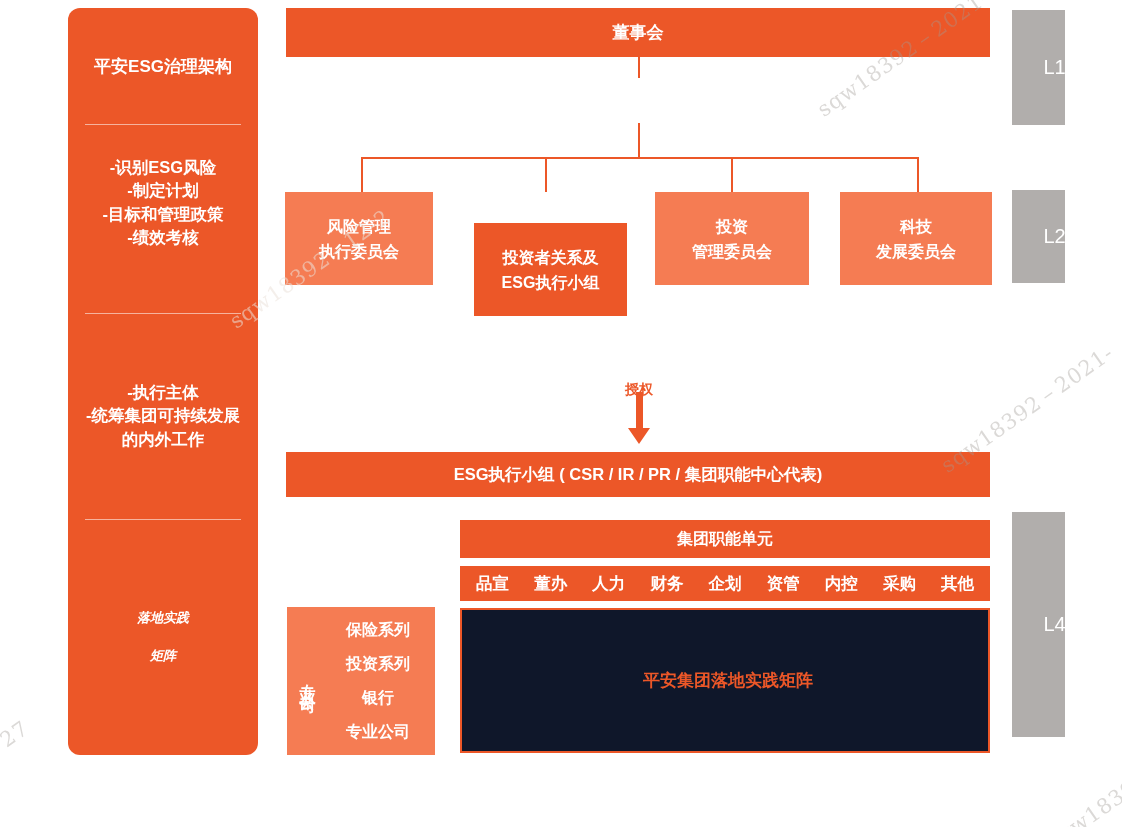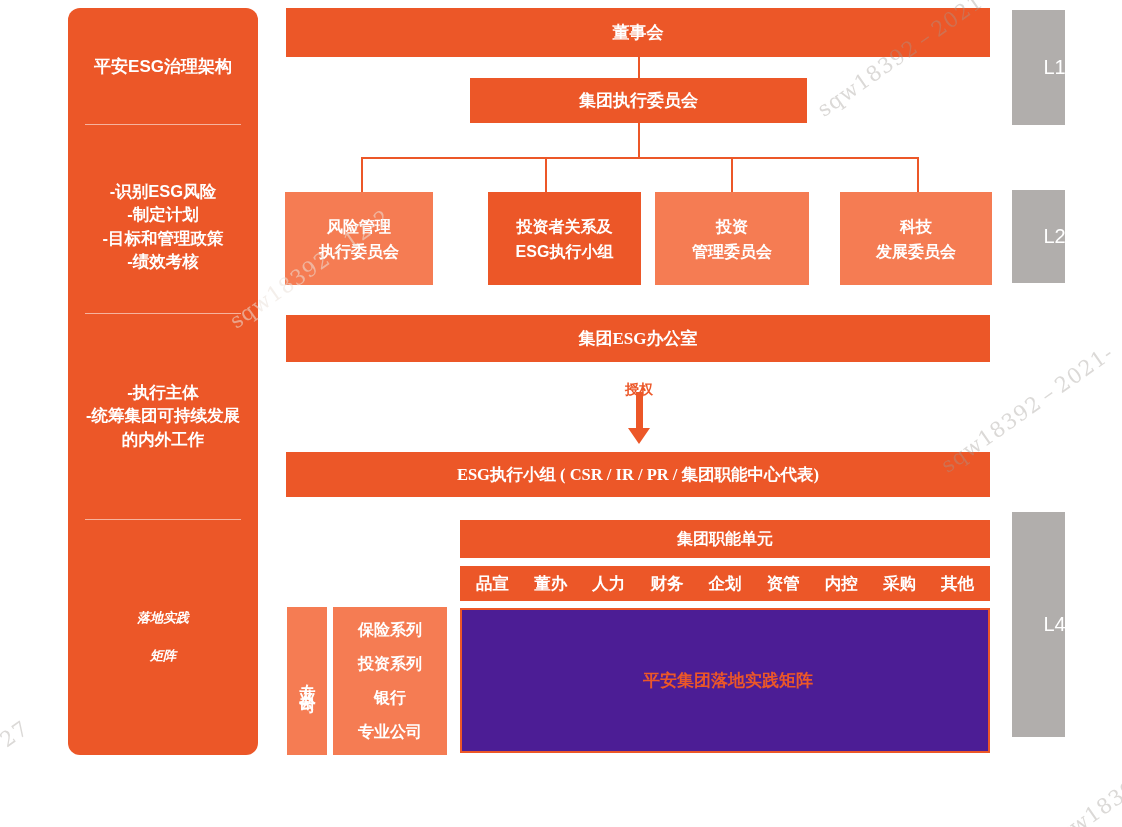--- a/index.html
+++ b/index.html
@@ -26,38 +26,37 @@
     border-radius: 12px;
     color: #ffffff;
   }
   .sb-section {
     position: absolute; left: 0; width: 100%;
     display: flex; flex-direction: column;
     align-items: center; justify-content: center;
     text-align: center; font-weight: bold;
   }
   .sb-1 { top: 0;     height: 116px; font-size: 17px; }
-  .sb-2 { top: 124px; height: 189px; font-size: 16.5px; line-height: 23.5px; }
+  .sb-2 { top: 100px; height: 189px; font-size: 16.5px; line-height: 23.5px; }
   .sb-3 { top: 305px; height: 206px; font-size: 16.5px; line-height: 23.5px; }
   .sb-4 { top: 511px; height: 236px; font-size: 13px;   line-height: 38px; font-style: italic; }
   .sb-divider {
     position: absolute; left: 17px; right: 17px; height: 1px;
     background: rgba(255,255,255,0.55);
   }
   .sb-div-1 { top: 116px; }
   .sb-div-2 { top: 305px; }
   .sb-div-3 { top: 511px; }
 
   
   .bar {
     position: absolute;
     display: flex; align-items: center; justify-content: center;
     color: #ffffff; font-weight: bold; font-size: 17px;
     text-align: center;
-    font-family: Liberation Serif, serif;
   }
   .board-bar      { left: 286px; top: 8px;   width: 704px; height: 49px; }
   .exec-box       { left: 470px; top: 78px;  width: 337px; height: 45px; }
   .office-bar     { left: 286px; top: 315px; width: 704px; height: 47px; }
   .taskforce-bar  { left: 286px; top: 452px; width: 704px; height: 45px; font-size: 16.5px; }
   .func-header    { left: 460px; top: 520px; width: 530px; height: 38px; font-size: 16px; }
 
   .func-row {
     position: absolute; left: 460px; top: 566px; width: 530px; height: 35px;
     display: flex; align-items: center; justify-content: space-between;
@@ -65,21 +64,21 @@
   }
 
   .committee {
     position: absolute; top: 192px; height: 93px;
     display: flex; flex-direction: column;
     align-items: center; justify-content: center;
     color: #ffffff; font-weight: bold; font-size: 16px; line-height: 25px;
     text-align: center;
   }
   .cm-1 { left: 285px; width: 148px; }
-  .cm-2 { left: 488px; width: 153px; }
+  .cm-2 { left: 474px; width: 153px; margin-top: 31px; }
   .cm-3 { left: 655px; width: 154px; }
   .cm-4 { left: 840px; width: 152px; }
 
   
   .connector { position: absolute; background: #EC5728; }
   .stem-1 { left: 638px; top: 57px;  width: 2px; height: 21px; }
   .stem-2 { left: 638px; top: 123px; width: 2px; height: 36px; }
   .h-line { left: 361px; top: 157px; width: 558px; height: 2px; }
   .drop-1 { left: 361px; top: 157px; width: 2px; height: 35px; }
   .drop-2 { left: 545px; top: 157px; width: 2px; height: 35px; }
@@ -104,28 +103,28 @@
   }
 
   
   .prof-box {
     position: absolute; left: 287px; top: 607px; width: 40px; height: 148px;
     display: flex; align-items: center; justify-content: center;
     color: #ffffff; font-weight: bold; font-size: 16px;
     writing-mode: vertical-rl; text-orientation: upright; letter-spacing: 5px;
   }
   .series-box {
-    position: absolute; left: 333px; top: 607px; width: 114px; height: 148px;
+    position: absolute; left: 321px; top: 607px; width: 114px; height: 148px;
     display: flex; flex-direction: column; align-items: center; justify-content: space-around;
     padding: 6px 0;
     color: #ffffff; font-weight: bold; font-size: 16px; text-align: center;
   }
   .matrix-box {
     position: absolute; left: 460px; top: 608px; width: 530px; height: 145px;
-    background: #4c1d95; border: 2px solid #EC5728;
+    background: #0f172a; border: 2px solid #EC5728;
     display: flex; align-items: center; justify-content: center;
     color: #EC5728; font-weight: bold; font-size: 17px; padding-left: 6px;
   }
 
   
   .level {
     position: absolute; left: 1012px; width: 53px;
     display: flex; align-items: center; justify-content: center;
     color: #ffffff; font-size: 20px; padding-left: 32px;
   }
@@ -180,21 +179,20 @@
     </div>
     <div class="sb-divider sb-div-3"></div>
     <div class="sb-section sb-4">
       <div>落地实践</div>
       <div>矩阵</div>
     </div>
   </div>
 
   <div class="bar bg-dark board-bar">董事会</div>
   <div class="connector stem-1"></div>
-  <div class="bar bg-dark exec-box">集团执行委员会</div>
 
   <div class="connector stem-2"></div>
   <div class="connector h-line"></div>
   <div class="connector drop-1"></div>
   <div class="connector drop-2"></div>
   <div class="connector drop-3"></div>
   <div class="connector drop-4"></div>
 
   <div class="committee bg-light cm-1">
     <div>风险管理</div>
@@ -206,21 +204,20 @@
   </div>
   <div class="committee bg-light cm-3">
     <div>投资</div>
     <div>管理委员会</div>
   </div>
   <div class="committee bg-light cm-4">
     <div>科技</div>
     <div>发展委员会</div>
   </div>
 
-  <div class="bar bg-dark office-bar">集团ESG办公室</div>
   <div class="auth-label">授权</div>
   <div class="auth-arrow-shaft"></div>
   <div class="auth-arrow-head"></div>
   <div class="bar bg-dark taskforce-bar">ESG执行小组 ( CSR / IR / PR / 集团职能中心代表)</div>
 
   <div class="bar bg-dark func-header">集团职能单元</div>
   <div class="func-row bg-dark">
     <span>品宣</span>
     <span>董办</span>
     <span>人力</span>

